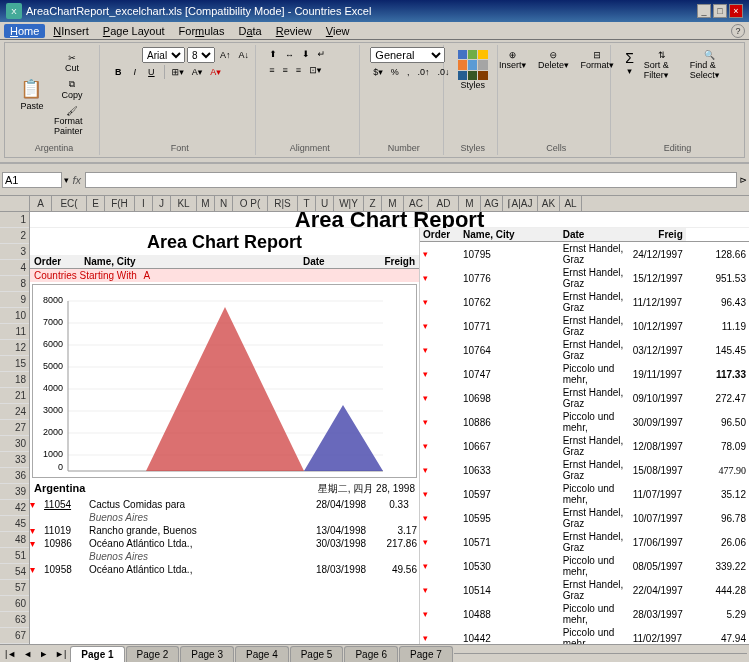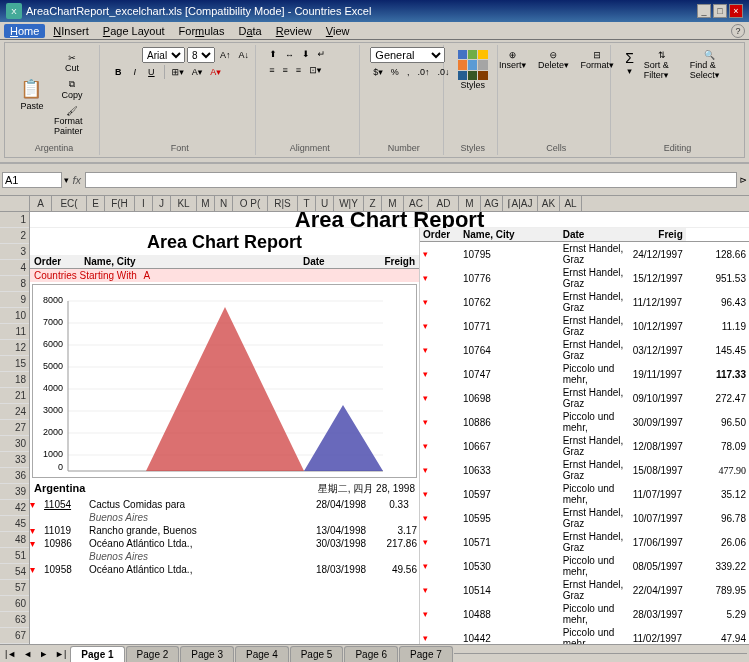--- a/index.html
+++ b/index.html
@@ -683,21 +683,21 @@
     <td style="padding:1px 3px;">10530</td>
     <td style="padding:1px 3px;">Piccolo und mehr,</td>
     <td style="padding:1px 3px;">08/05/1997</td>
     <td style="padding:1px 3px;text-align:right;">339.22</td>
   </tr>
                   <tr>
     <td style="padding:1px 3px;color:red;font-size:9px;">▾</td>
     <td style="padding:1px 3px;">10514</td>
     <td style="padding:1px 3px;">Ernst Handel, Graz</td>
     <td style="padding:1px 3px;">22/04/1997</td>
-    <td style="padding:1px 3px;text-align:right;">789.95</td>
+    <td style="padding:1px 3px;text-align:right;">444.28</td>
   </tr>
                   <tr>
     <td style="padding:1px 3px;color:red;font-size:9px;">▾</td>
     <td style="padding:1px 3px;">10488</td>
     <td style="padding:1px 3px;">Piccolo und mehr,</td>
     <td style="padding:1px 3px;">28/03/1997</td>
     <td style="padding:1px 3px;text-align:right;">5.29</td>
   </tr>
                   <tr>
     <td style="padding:1px 3px;color:red;font-size:9px;">▾</td>

